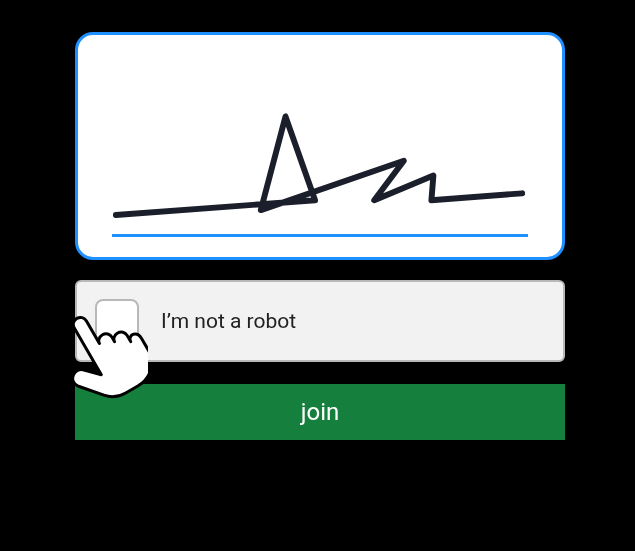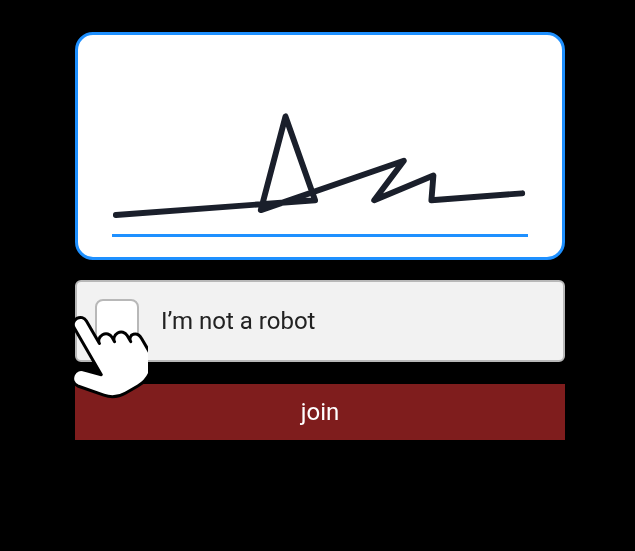--- a/index.html
+++ b/index.html
@@ -58,30 +58,30 @@
   }
   .captcha-checkbox {
     width: 44px;
     height: 44px;
     background: #fff;
     border: 2px solid #b8b8b8;
     border-radius: 8px;
     flex: 0 0 auto;
   }
   .captcha-label {
-    font-size: 24px;
+    font-size: 21px;
     color: #222;
   }
   .join-button {
     position: absolute;
     left: 75px;
     top: 384px;
     width: 490px;
     height: 56px;
-    background: #7f1d1d;
+    background: #15803d;
     color: #fff;
     font-size: 24px;
     border: none;
     display: flex;
     align-items: center;
     justify-content: center;
     cursor: pointer;
     font-family: inherit;
   }
   .cursor-hand {

